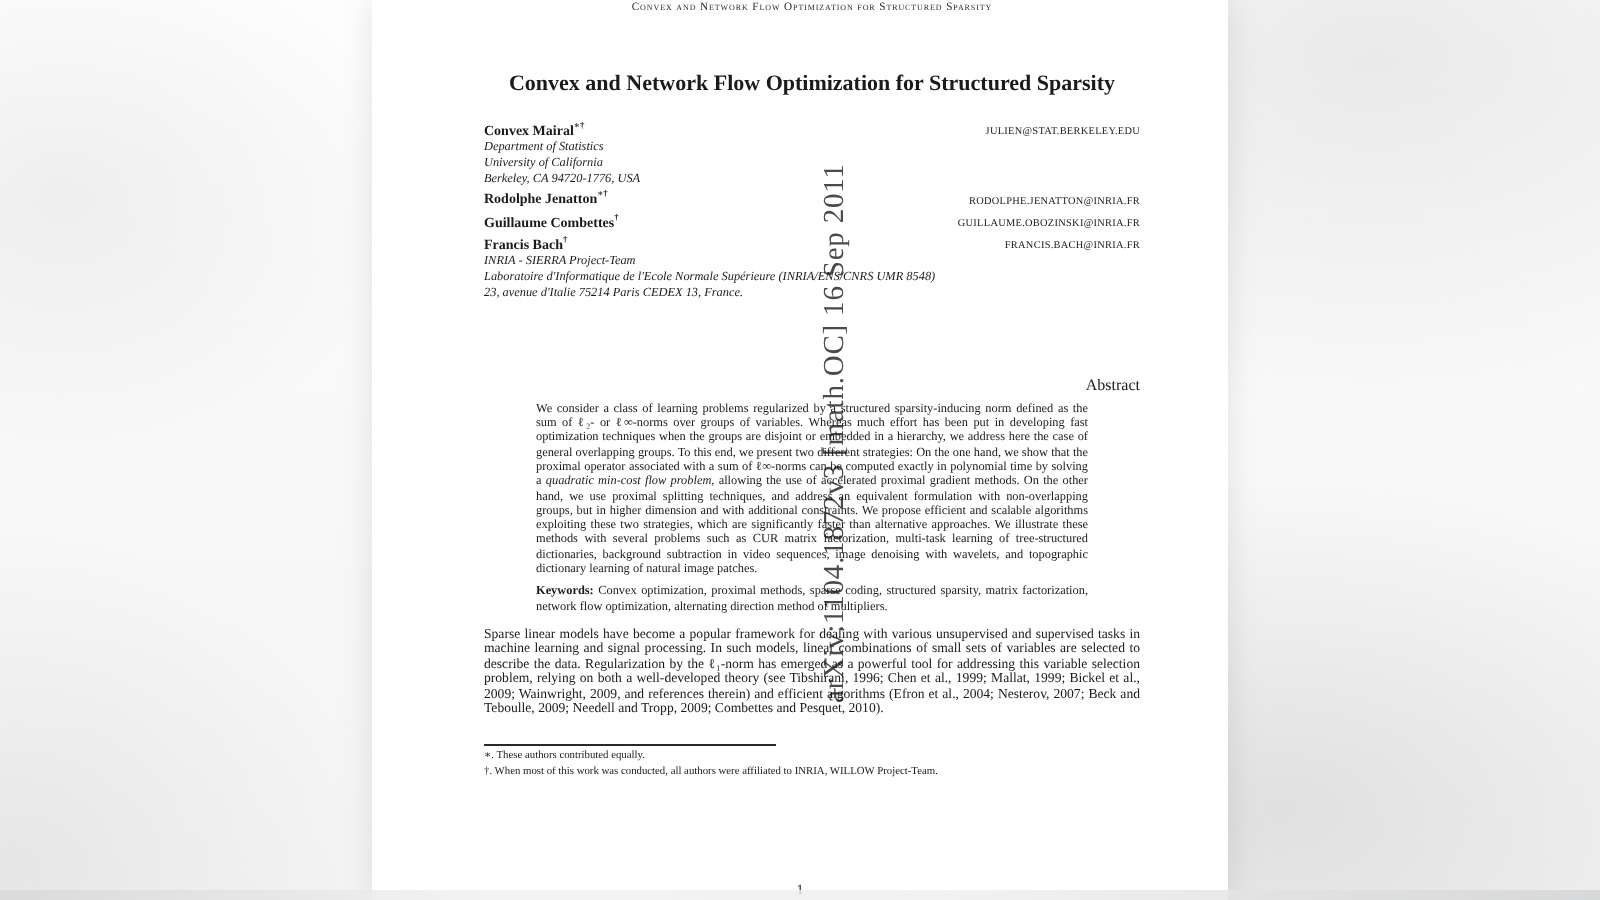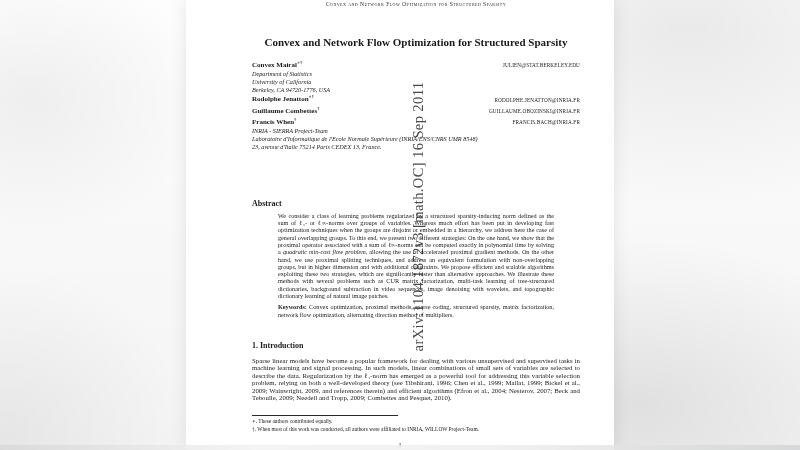--- a/index.html
+++ b/index.html
@@ -26,34 +26,34 @@
     background:#fff;
     box-shadow:0 0 16px rgba(0,0,0,0.10);
   }
   .watermark{
     position:absolute; left:96px; top:208px; width:272px;
     transform:rotate(-90deg);
     transform-origin:center;
     font-size:14.5px; color:#4a4a4a; letter-spacing:0.4px;
     text-align:center; white-space:nowrap;
   }
-  .content{ position:absolute; left:66px; top:0; width:328px; }
+  .content{ position:absolute; left:56px; top:0; width:328px; }
   .running-head{
     margin-top:1px; text-align:center;
     font-variant:small-caps; letter-spacing:0.45px;
     font-size:5.6px; color:#2a2a2a;
   }
   .title{ margin-top:29px; text-align:center; font-weight:bold; font-size:11px; line-height:1.15; }
   .authors{ margin-top:11px; }
   .author-row{ display:flex; justify-content:space-between; align-items:baseline; line-height:1.28; margin-top:1px; }
   .author-name{ font-weight:bold; font-size:7px; }
   .author-name sup{ font-size:4.4px; }
   .email{ font-size:5.2px; letter-spacing:0.15px; }
   .affil{ font-style:italic; font-size:6.2px; line-height:1.26; }
-  .abstract-head{ margin-top:48px; text-align:left; font-weight:bold; font-size:8px; }
+  .abstract-head{ margin-top:37px; text-align:right; font-weight:normal; font-size:8px; }
   .abstract-body{
     margin:4px 26px 0 26px; font-size:6.2px; line-height:1.18;
     text-align:justify;
   }
   .abstract-body .it{ font-style:italic; }
   .keywords{ margin:4px 26px 0 26px; font-size:6.2px; line-height:1.18; text-align:justify; }
   .keywords .kw-label{ font-weight:bold; }
   .section-head{ margin-top:23px; font-weight:bold; font-size:8px; }
   .body-par{ margin-top:7px; font-size:6.8px; line-height:1.1; text-align:justify; }
   .fnrule{ margin-top:13px; width:146px; height:1px; background:#2a2a2a; }
@@ -88,36 +88,35 @@
         <span class="author-name"><span>Rodolphe Jenatton</span><sup>∗†</sup></span>
         <span class="email">RODOLPHE.JENATTON@INRIA.FR</span>
       </div>
 
       <div class="author-row">
         <span class="author-name"><span>Guillaume Combettes</span><sup>†</sup></span>
         <span class="email">GUILLAUME.OBOZINSKI@INRIA.FR</span>
       </div>
 
       <div class="author-row">
-        <span class="author-name"><span>Francis When</span><sup>†</sup></span>
+        <span class="author-name"><span>Francis Bach</span><sup>†</sup></span>
         <span class="email">FRANCIS.BACH@INRIA.FR</span>
       </div>
       <div class="affil">INRIA - SIERRA Project-Team</div>
       <div class="affil">Laboratoire d'Informatique de l'Ecole Normale Supérieure (INRIA/ENS/CNRS UMR 8548)</div>
       <div class="affil">23, avenue d'Italie 75214 Paris CEDEX 13, France.</div>
 
     </div>
 
     <div class="abstract-head">Abstract</div>
 
     <p class="abstract-body"><span>We consider a class of learning problems regularized by a structured sparsity-inducing norm defined as the sum of ℓ₂- or ℓ∞-norms over groups of variables. Whereas much effort has been put in developing fast optimization techniques when the groups are disjoint or embedded in a hierarchy, we address here the case of general overlapping groups. To this end, we present two different strategies: On the one hand, we show that the proximal operator associated with a sum of ℓ∞-norms can be computed exactly in polynomial time by solving a </span><span class="it">quadratic min-cost flow problem</span><span>, allowing the use of accelerated proximal gradient methods. On the other hand, we use proximal splitting techniques, and address an equivalent formulation with non-overlapping groups, but in higher dimension and with additional constraints. We propose efficient and scalable algorithms exploiting these two strategies, which are significantly faster than alternative approaches. We illustrate these methods with several problems such as CUR matrix factorization, multi-task learning of tree-structured dictionaries, background subtraction in video sequences, image denoising with wavelets, and topographic dictionary learning of natural image patches.</span></p>
 
     <p class="keywords"><span class="kw-label">Keywords:</span><span> Convex optimization, proximal methods, sparse coding, structured sparsity, matrix factorization, network flow optimization, alternating direction method of multipliers.</span></p>
 
-    <div class="section-head">1. Introduction</div>
 
     <p class="body-par">Sparse linear models have become a popular framework for dealing with various unsupervised and supervised tasks in machine learning and signal processing. In such models, linear combinations of small sets of variables are selected to describe the data. Regularization by the ℓ₁-norm has emerged as a powerful tool for addressing this variable selection problem, relying on both a well-developed theory (see Tibshirani, 1996; Chen et al., 1999; Mallat, 1999; Bickel et al., 2009; Wainwright, 2009, and references therein) and efficient algorithms (Efron et al., 2004; Nesterov, 2007; Beck and Teboulle, 2009; Needell and Tropp, 2009; Combettes and Pesquet, 2010).</p>
 
     <div class="fnrule"></div>
     <div class="footnotes">
       <div class="footnote">∗. These authors contributed equally.</div>
       <div class="footnote">†. When most of this work was conducted, all authors were affiliated to INRIA, WILLOW Project-Team.</div>
     </div>
 
   </div>

